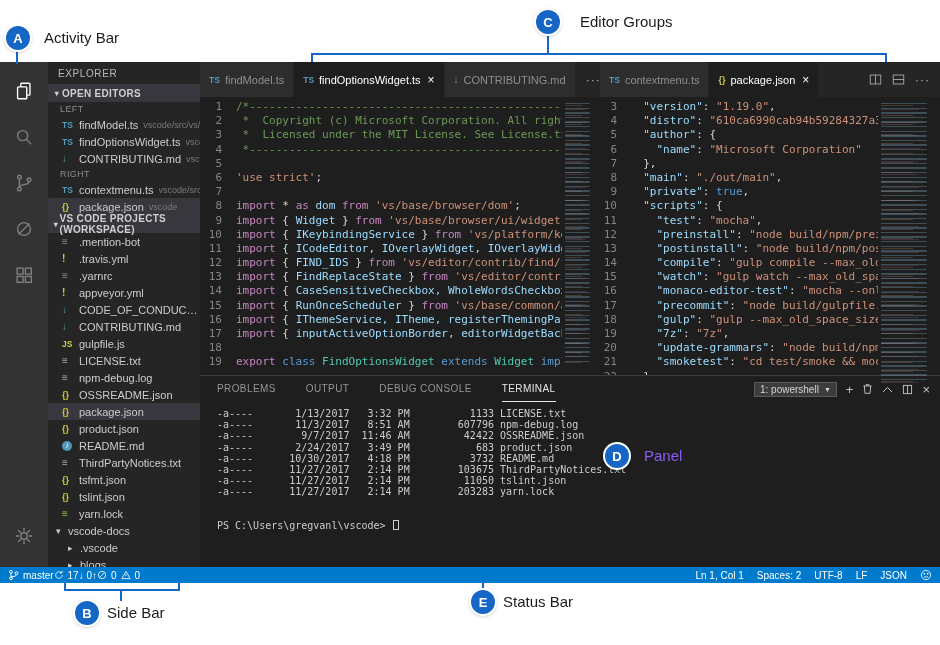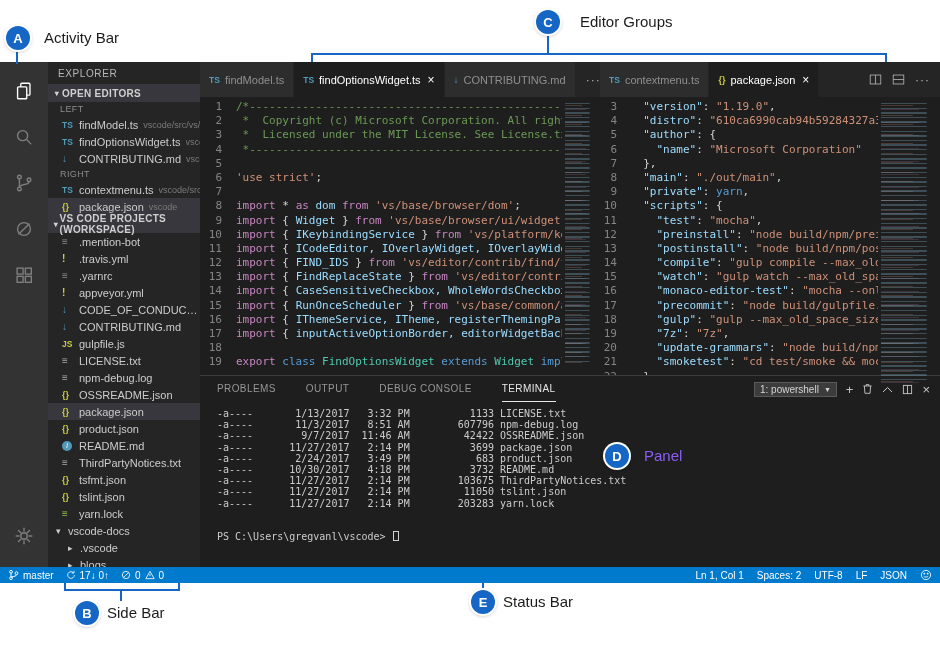--- a/index.html
+++ b/index.html
@@ -85,21 +85,21 @@
 .term-select{display:flex;align-items:center;gap:5px;background:#3c3c3c;border:1px solid #5a5a5a;font-size:10px;color:#d4d4d4;padding:1px 5px;cursor:pointer}
 .term-select .caret{font-size:7px}
 .pc-icon{cursor:pointer;display:flex;align-items:center;line-height:1}
 .pc-plus{font-size:13px}
 .pc-close{font-size:13px}
 #terminal{flex:1;padding:6px 0 0 17px;font-size:10px;color:#cccccc;overflow:hidden}
 .tline{height:11.2px;line-height:11.2px;white-space:pre}
 .cursor{display:inline-block;width:6px;height:10px;border:1px solid #cfcfcf;vertical-align:-1px;margin-left:1px}
 
 
-#statusbar{height:16px;background:#007acc;color:#ffffff;display:flex;align-items:center;font-size:10px;padding:0 8px;gap:12px;flex:none}
+#statusbar{height:16px;background:#007acc;color:#ffffff;display:flex;align-items:center;font-size:10px;padding:0 8px;gap:0;flex:none}
 .sseg{display:flex;align-items:center;gap:4px;cursor:pointer;white-space:nowrap}
 #status-right{margin-left:auto;display:flex;align-items:center;gap:13px}
 
 
 .co{position:absolute;width:24px;height:24px;border-radius:50%;background:#1667c5;color:#fff;font-weight:bold;font-size:13px;display:flex;align-items:center;justify-content:center;box-shadow:0 0 0 2px #ffffff,0 1px 4px rgba(0,0,0,.45);z-index:40}
 .co-label{position:absolute;font-size:15px;font-weight:500;color:#1c1c1c;line-height:24px;z-index:40}
 .co-label.light{color:#8b5cf6}
 .cl-line{position:absolute;background:#1667c5;z-index:35}
 </style>
 </head>
@@ -396,21 +396,21 @@
                 <div class="lnum">21</div>
                 <div class="lnum">22</div>
               </div>
             <div class="code mono">
                 <div class="cline"><span class="tk-p">  </span><span class="tk-j">"version"</span><span class="tk-p">: </span><span class="tk-s">"1.19.0"</span><span class="tk-p">,</span></div>
                 <div class="cline"><span class="tk-p">  </span><span class="tk-j">"distro"</span><span class="tk-p">: </span><span class="tk-s">"610ca6990cab94b59284327a3741a81f808c3d5e"</span></div>
                 <div class="cline"><span class="tk-p">  </span><span class="tk-j">"author"</span><span class="tk-p">: {</span></div>
                 <div class="cline"><span class="tk-p">    </span><span class="tk-j">"name"</span><span class="tk-p">: </span><span class="tk-s">"Microsoft Corporation"</span></div>
                 <div class="cline"><span class="tk-p">  },</span></div>
                 <div class="cline"><span class="tk-p">  </span><span class="tk-j">"main"</span><span class="tk-p">: </span><span class="tk-s">"./out/main"</span><span class="tk-p">,</span></div>
-                <div class="cline"><span class="tk-p">  </span><span class="tk-j">"private"</span><span class="tk-p">: </span><span class="tk-v">yarn</span><span class="tk-p">,</span></div>
+                <div class="cline"><span class="tk-p">  </span><span class="tk-j">"private"</span><span class="tk-p">: </span><span class="tk-v">true</span><span class="tk-p">,</span></div>
                 <div class="cline"><span class="tk-p">  </span><span class="tk-j">"scripts"</span><span class="tk-p">: {</span></div>
                 <div class="cline"><span class="tk-p">    </span><span class="tk-j">"test"</span><span class="tk-p">: </span><span class="tk-s">"mocha"</span><span class="tk-p">,</span></div>
                 <div class="cline"><span class="tk-p">    </span><span class="tk-j">"preinstall"</span><span class="tk-p">: </span><span class="tk-s">"node build/npm/preinstall.js"</span></div>
                 <div class="cline"><span class="tk-p">    </span><span class="tk-j">"postinstall"</span><span class="tk-p">: </span><span class="tk-s">"node build/npm/postinstall.js"</span></div>
                 <div class="cline"><span class="tk-p">    </span><span class="tk-j">"compile"</span><span class="tk-p">: </span><span class="tk-s">"gulp compile --max_old_space_size=4096"</span></div>
                 <div class="cline"><span class="tk-p">    </span><span class="tk-j">"watch"</span><span class="tk-p">: </span><span class="tk-s">"gulp watch --max_old_space_size=4096"</span></div>
                 <div class="cline"><span class="tk-p">    </span><span class="tk-j">"monaco-editor-test"</span><span class="tk-p">: </span><span class="tk-s">"mocha --only-monaco-editor"</span></div>
                 <div class="cline"><span class="tk-p">    </span><span class="tk-j">"precommit"</span><span class="tk-p">: </span><span class="tk-s">"node build/gulpfile.hygiene.js"</span></div>
                 <div class="cline"><span class="tk-p">    </span><span class="tk-j">"gulp"</span><span class="tk-p">: </span><span class="tk-s">"gulp --max_old_space_size=4096"</span></div>
                 <div class="cline"><span class="tk-p">    </span><span class="tk-j">"7z"</span><span class="tk-p">: </span><span class="tk-s">"7z"</span><span class="tk-p">,</span></div>
@@ -456,21 +456,20 @@
                   <line x1="6" y1="1.5" x2="6" y2="10.5"></line>
                 </svg>
             </span>
             <span class="pc-icon pc-close">×</span>
           </div>
         </div>
         <div id="terminal" class="mono">
             <div class="tline">-a----       1/13/2017   3:32 PM          1133 LICENSE.txt</div>
             <div class="tline">-a----       11/3/2017   8:51 AM        607796 npm-debug.log</div>
             <div class="tline">-a----        9/7/2017  11:46 AM         42422 OSSREADME.json</div>
-            <div class="tline">-a----      11/27/2017   2:14 PM          3699 package.json</div>
             <div class="tline">-a----       2/24/2017   3:49 PM           683 product.json</div>
             <div class="tline">-a----      10/30/2017   4:18 PM          3732 README.md</div>
             <div class="tline">-a----      11/27/2017   2:14 PM        103675 ThirdPartyNotices.txt</div>
             <div class="tline">-a----      11/27/2017   2:14 PM         11050 tslint.json</div>
             <div class="tline">-a----      11/27/2017   2:14 PM        203283 yarn.lock</div>
             <div class="tline">&nbsp;</div>
             <div class="tline">&nbsp;</div>
             <div class="tline"><span>PS C:\Users\gregvanl\vscode&gt; </span><span class="cursor"></span></div>
           </div>
       </div>

